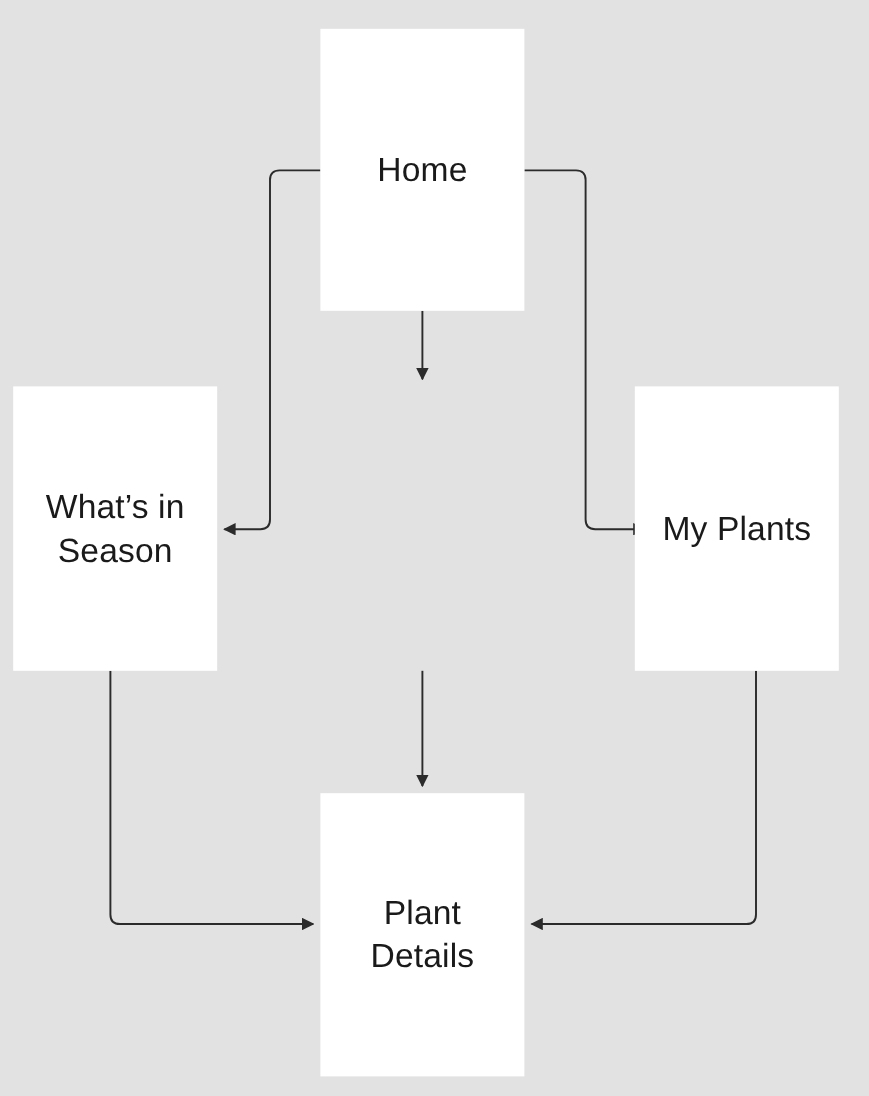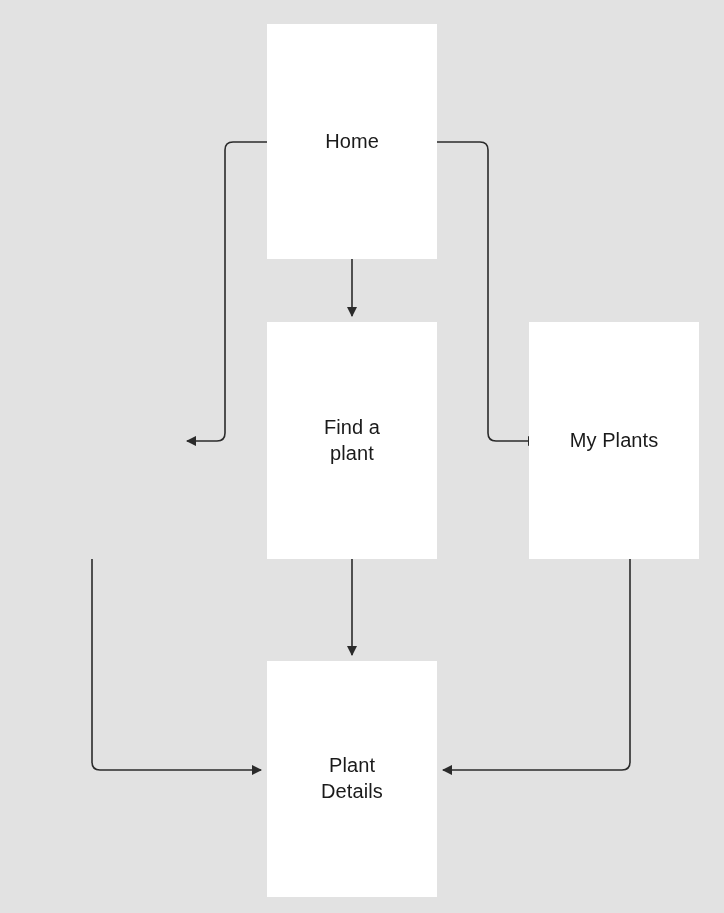--- a/index.html
+++ b/index.html
@@ -30,21 +30,21 @@
     pointer-events: none;
   }
   .node {
     position: absolute;
     background: #ffffff;
     display: flex;
     align-items: center;
     justify-content: center;
     text-align: center;
     color: #1a1a1a;
-    font-size: 20px;
+    font-size: 28px;
     line-height: 1.28;
     letter-spacing: 0.1px;
     box-sizing: border-box;
   }
   .node-label {
     display: block;
     white-space: pre-line;
     padding: 0 6px;
   }
 
@@ -77,25 +77,25 @@
 
     <path d="M 92 559 L 92 762 Q 92 770 100 770 L 261 770" fill="none" stroke="#2b2b2b" stroke-width="1.6" marker-end="url(#arrow-end)"></path>
 
     <path d="M 630 559 L 630 762 Q 630 770 622 770 L 443 770" fill="none" stroke="#2b2b2b" stroke-width="1.6" marker-end="url(#arrow-end)"></path>
   </svg>
 
   <div class="node" id="node-home">
     <span class="node-label">Home</span>
   </div>
 
+  <div class="node" id="node-season">
+    <span class="node-label">What’s in
+Season</span>
+  </div>
 
-  <div class="node" id="node-find">
-    <span class="node-label">Find a
-plant</span>
-  </div>
 
   <div class="node" id="node-myplants">
     <span class="node-label">My Plants</span>
   </div>
 
   <div class="node" id="node-details">
     <span class="node-label">Plant
 Details</span>
   </div>
 

